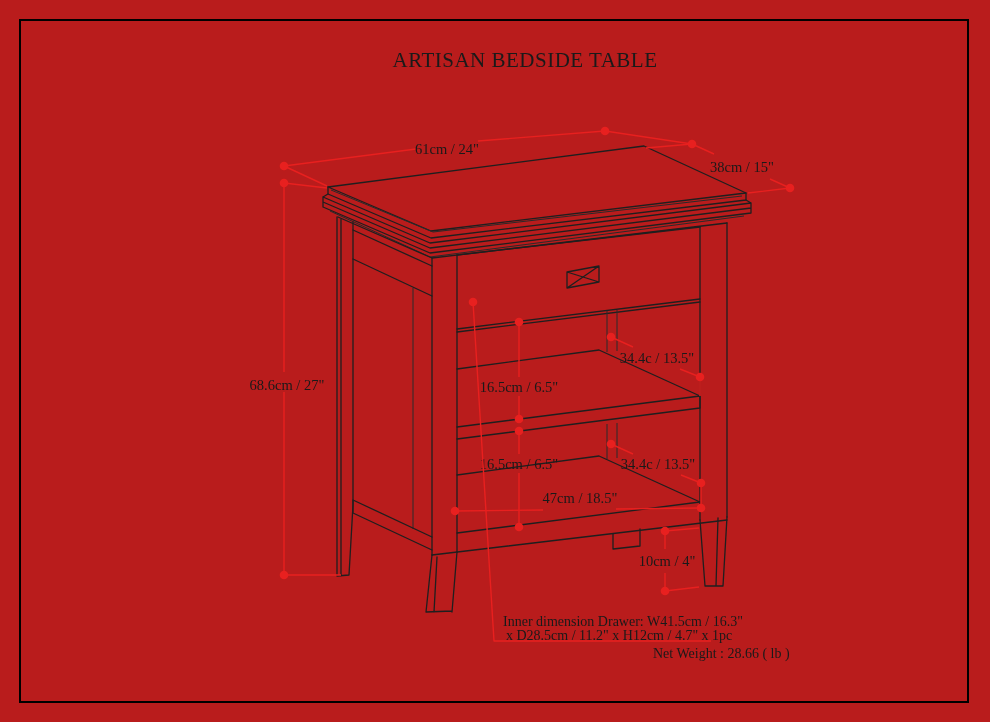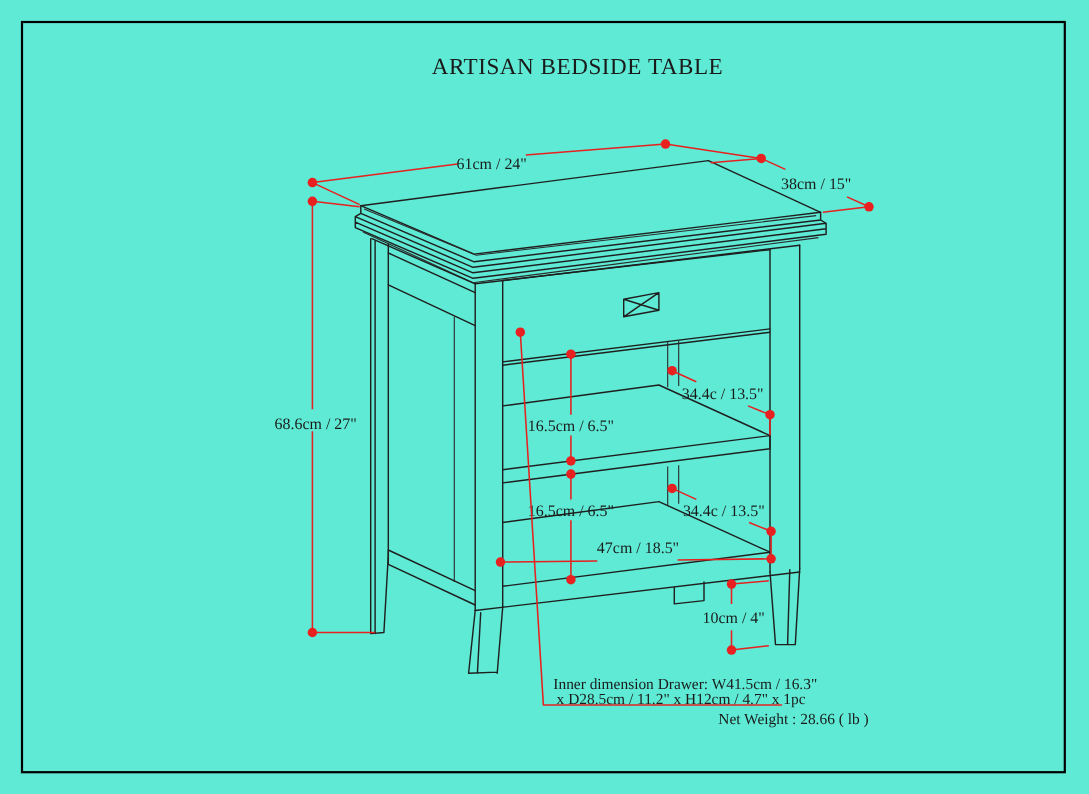--- a/index.html
+++ b/index.html
@@ -1,16 +1,16 @@
 <!DOCTYPE html>
 <html><head>
 <meta charset="utf-8">
 <style>
   html,body{margin:0;padding:0;background:#ffffff;}
-  .page{position:relative;width:990px;height:722px;background:#5eead4;overflow:hidden;}
+  .page{position:relative;width:990px;height:722px;background:#b91c1c;overflow:hidden;}
   svg{display:block;}
   text{font-family:"Liberation Serif","DejaVu Serif",serif;fill:#1a1a1a;}
   .title-text{font-size:21px;letter-spacing:0.5px;}
   .dim-text{font-size:14.5px;}
   .note-text{font-size:14px;}
   .blk{stroke:#1f1f1f;stroke-width:1.3;fill:none;stroke-linejoin:round;stroke-linecap:round;}
   .blk-thin{stroke:#2a2a2a;stroke-width:1;fill:none;}
   .red-line{stroke:#e8201f;stroke-width:1.4;fill:none;stroke-linejoin:round;}
   .red-dot{fill:#e8201f;stroke:none;}
   .frame{fill:none;stroke:#000000;stroke-width:2;}

